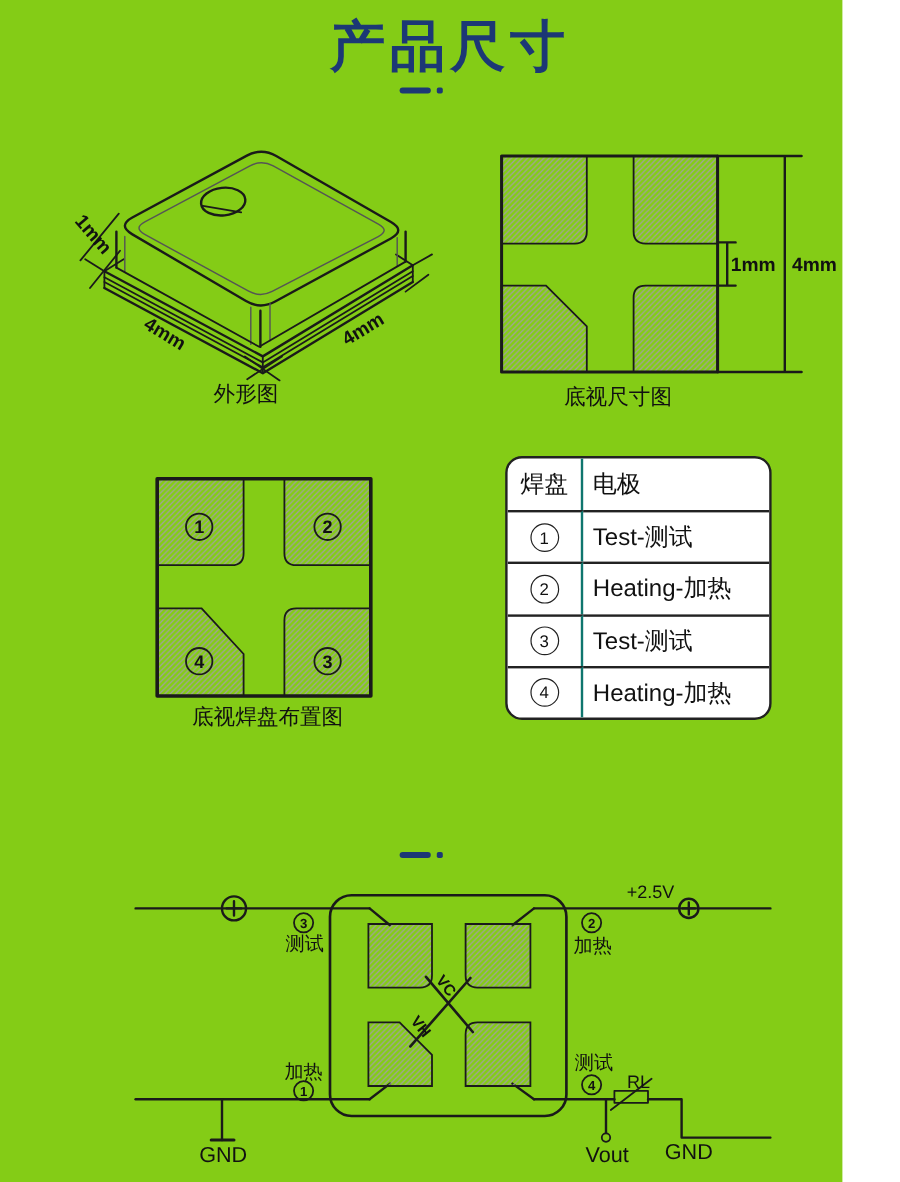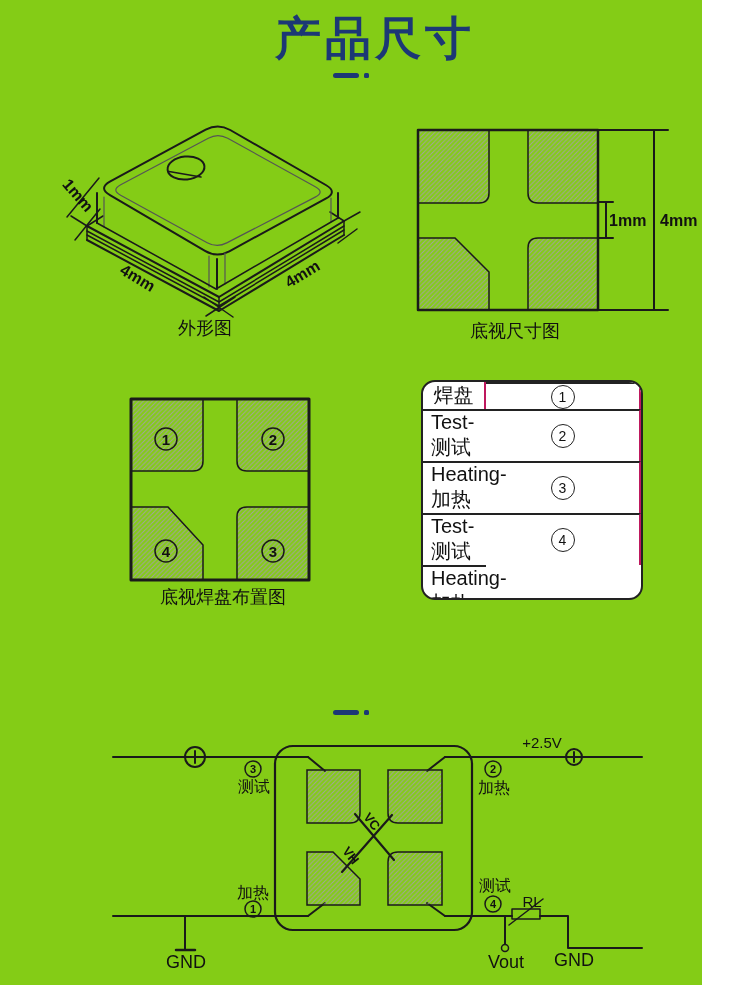--- a/index.html
+++ b/index.html
@@ -26,21 +26,21 @@
   .captxt{font-size:18px;font-weight:400;}
   .lbltxt{font-size:16px;}
   .numtxt{font-size:15px;font-weight:600;}
   .pinnum{font-size:11px;font-weight:600;}
   .sigtxt{font-size:13px;font-weight:600;}
   .gndtxt{font-size:18px;}
   .ptable{position:absolute;left:421px;top:380px;width:222px;height:220px;
           box-sizing:border-box;border:2px solid #222;border-radius:14px;overflow:hidden;
           display:grid;grid-template-columns:63px 1fr;grid-template-rows:repeat(5,1fr);background:#fff;}
   .pt-cell{display:flex;align-items:center;font-size:20px;color:#111;box-sizing:border-box;}
-  .pt-left{border-right:2px solid #be185d;justify-content:center;}
+  .pt-left{border-right:2px solid #0f766e;justify-content:center;}
   .pt-top{border-top:2px solid #222;}
   .pt-val{padding-left:8px;}
   .pt-head{font-weight:400;}
   .circ-num{display:flex;align-items:center;justify-content:center;
             width:22px;height:22px;border:1.5px solid #222;border-radius:50%;
             font-size:14px;color:#111;}
 </style>
 </head>
 <body>
 
@@ -169,20 +169,23 @@
       <text class="lbltxt" x="532" y="907" text-anchor="middle" style="font-size:15px;">RL</text>
 
       <text class="gndtxt" x="574" y="966" text-anchor="middle">GND</text>
     </g>
   </svg>
 
   <div class="ptable">
     <div class="pt-cell pt-left pt-head">
       <span>焊盘</span>
     </div>
+    <div class="pt-cell pt-val pt-head">
+      <span>电极</span>
+    </div>
 
     <div class="pt-cell pt-left pt-top">
       <span class="circ-num">1</span>
     </div>
     <div class="pt-cell pt-val pt-top">
       <span>Test-测试</span>
     </div>
 
     <div class="pt-cell pt-left pt-top">
       <span class="circ-num">2</span>

